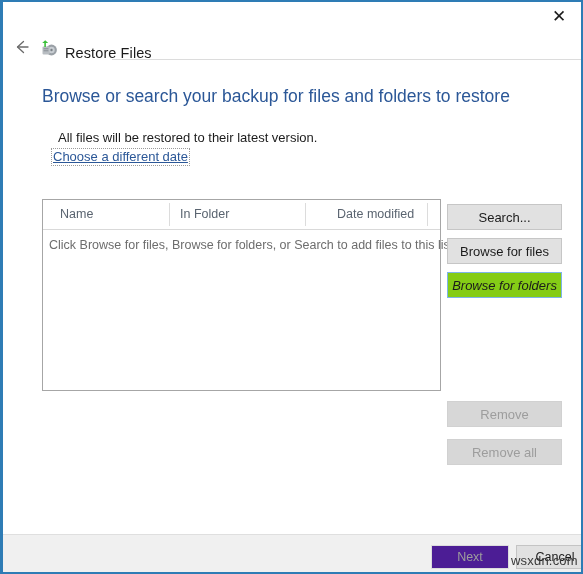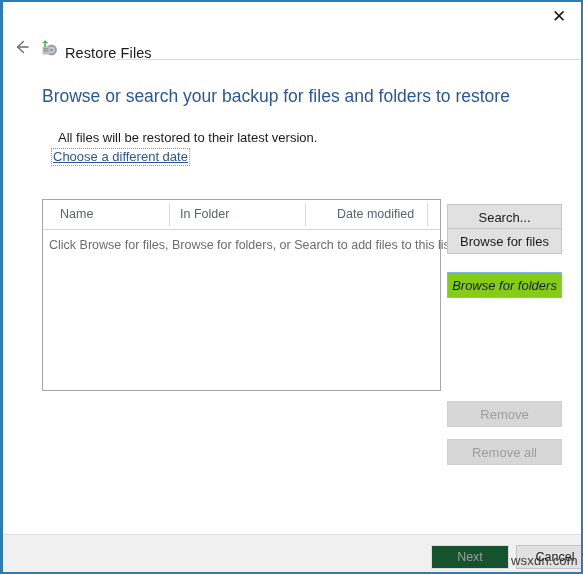--- a/index.html
+++ b/index.html
@@ -202,21 +202,21 @@
     font-style: italic;
   }
   .btn.disabled {
     color: #9d9d9d;
     background: #d7d7d7;
     border: 1px solid #d1d1d1;
   }
 
   .side-btn { left: 444px; width: 115px; height: 25px; }
   .btn-search        { top: 137px; }
-  .btn-browse-files  { top: 161px; }
+  .btn-browse-files  { top: 171px; }
   .btn-browse-folders{ top: 205px; }
   .btn-remove        { top: 334px; text-align: right; }
   .btn-remove-all    { top: 372px; }
 
   
   .footer {
     position: absolute;
     left: 0; top: 532px;
     width: 578px;
     height: 40px;
@@ -233,21 +233,21 @@
     font-size: 12.5px;
     display: flex;
     align-items: center;
     justify-content: center;
     cursor: default;
     white-space: nowrap;
   }
   .btn-next {
     left: 428px;
     color: #9d9d9d;
-    background: #14532d;
+    background: #4c1d95;
     border: 1px solid #dcdcdc;
   }
   .btn-cancel {
     left: 513px;
     color: #1b1b1b;
     background: #e1e1e1;
     border: 1px solid #c4c4c4;
   }
 
   

